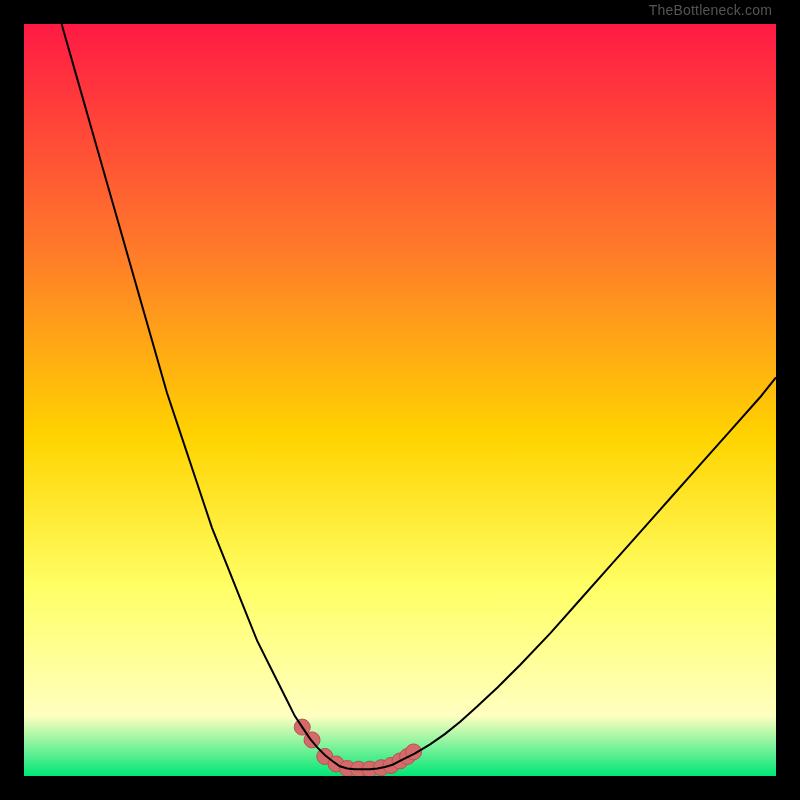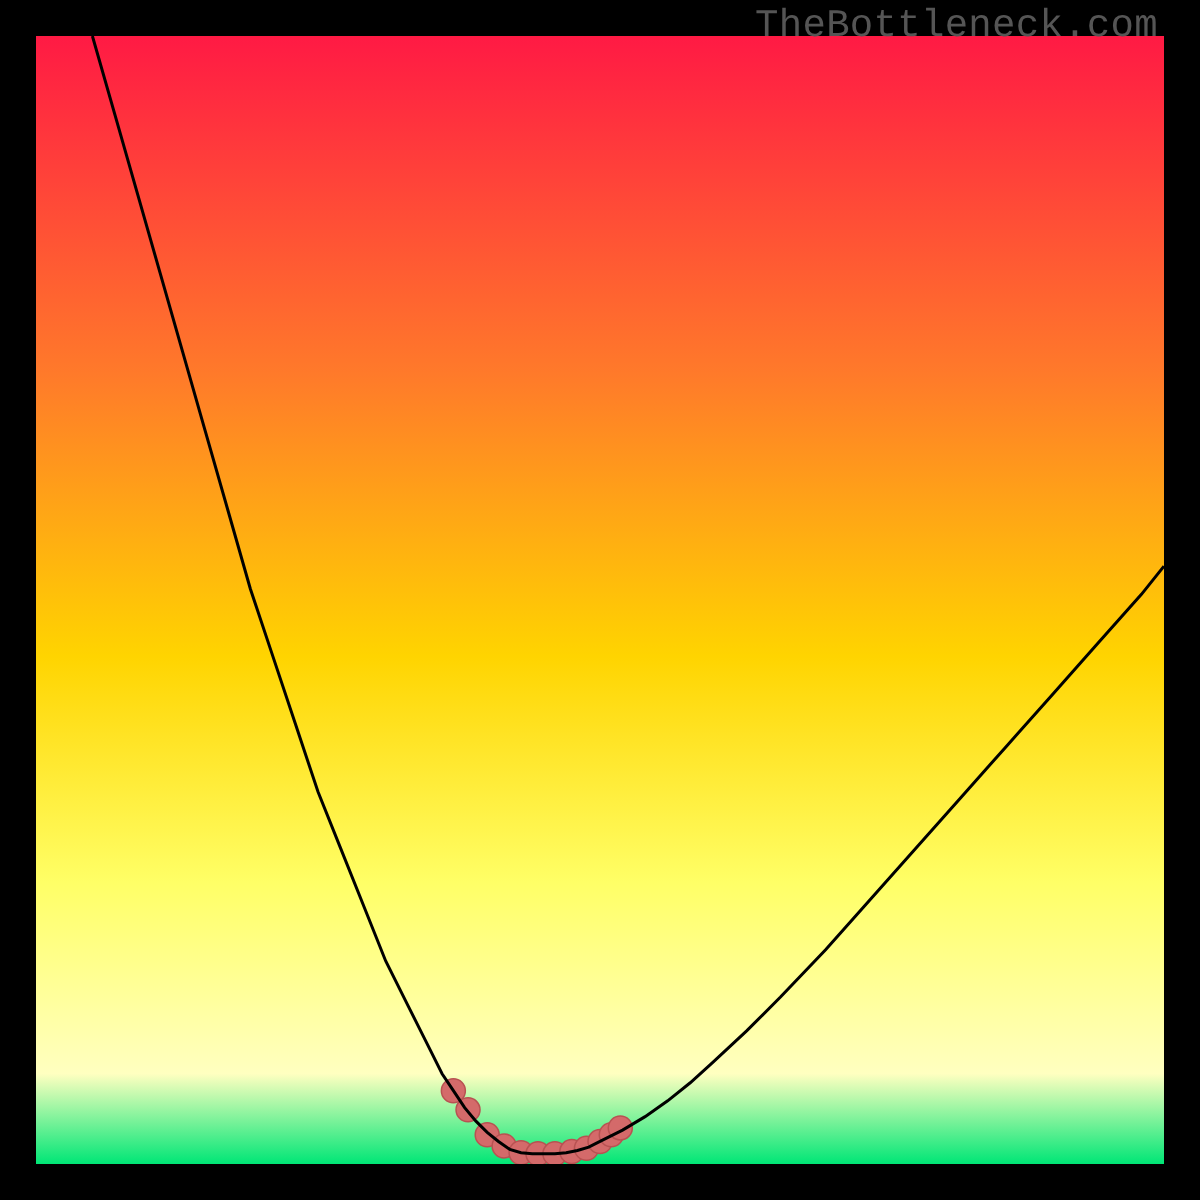--- a/index.html
+++ b/index.html
@@ -24,25 +24,24 @@
     left: 0;
     top: 0;
     width: 752px;
     height: 752px;
   }
   .watermark {
     position: absolute;
     top: 2px;
     right: 28px;
     color: #555;
-    font-size: 26px;
+    font-size: 14px;
     font-weight: 500;
     letter-spacing: 0.2px;
     user-select: none;
-    font-family: Liberation Mono, monospace;
   }
 </style>
 </head>
 <body>
 
 <div class="frame">
   <svg class="plot-area" viewBox="0 0 752 752" preserveAspectRatio="none">
     <defs>
       <linearGradient id="bg-grad" x1="0" y1="0" x2="0" y2="1">
         <stop id="g0" offset="0%" stop-color="#ff1a44"></stop>

